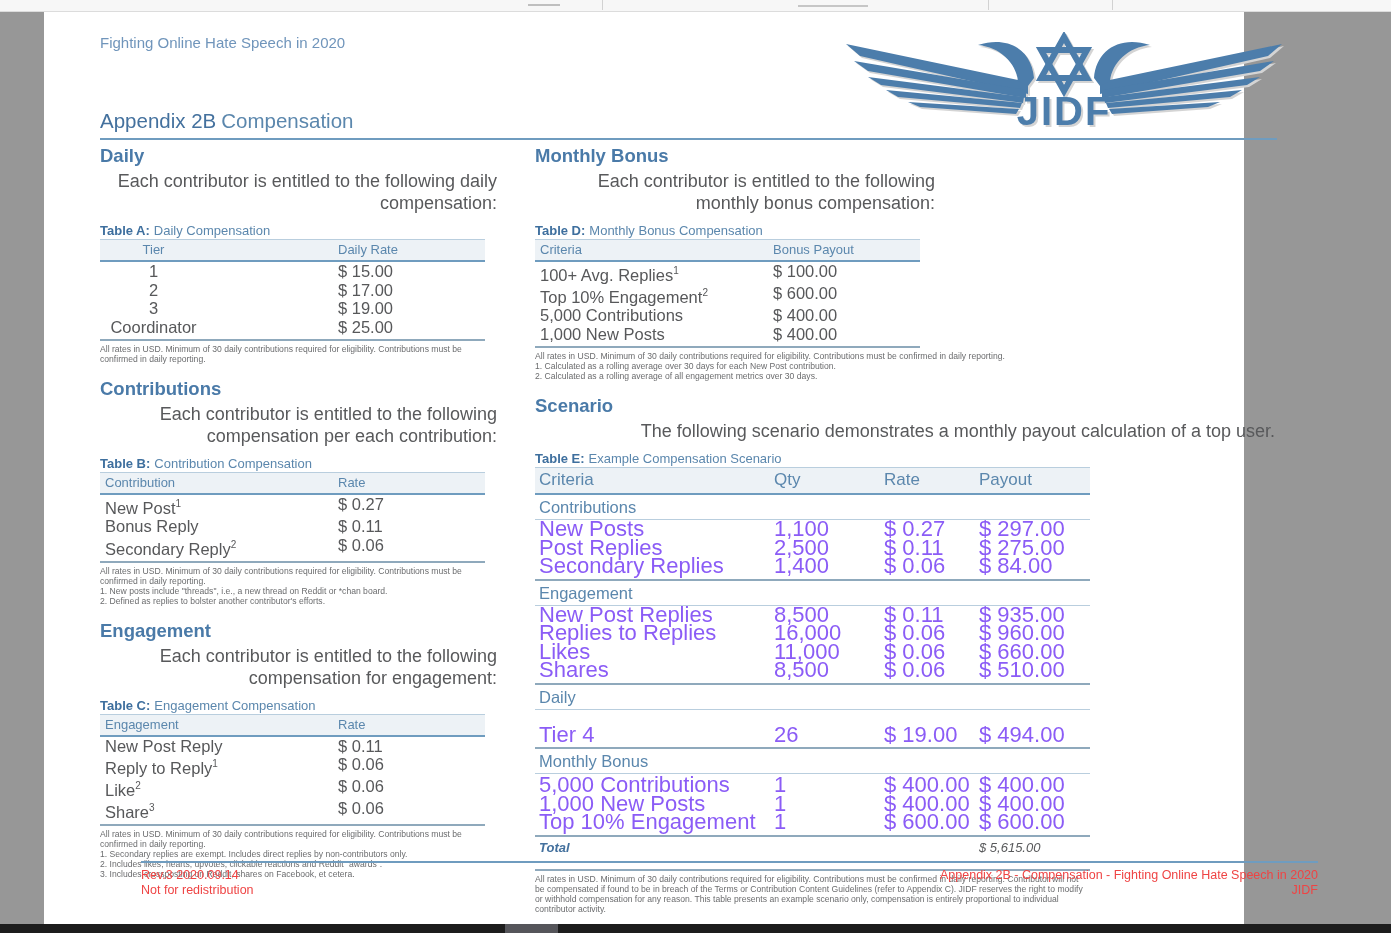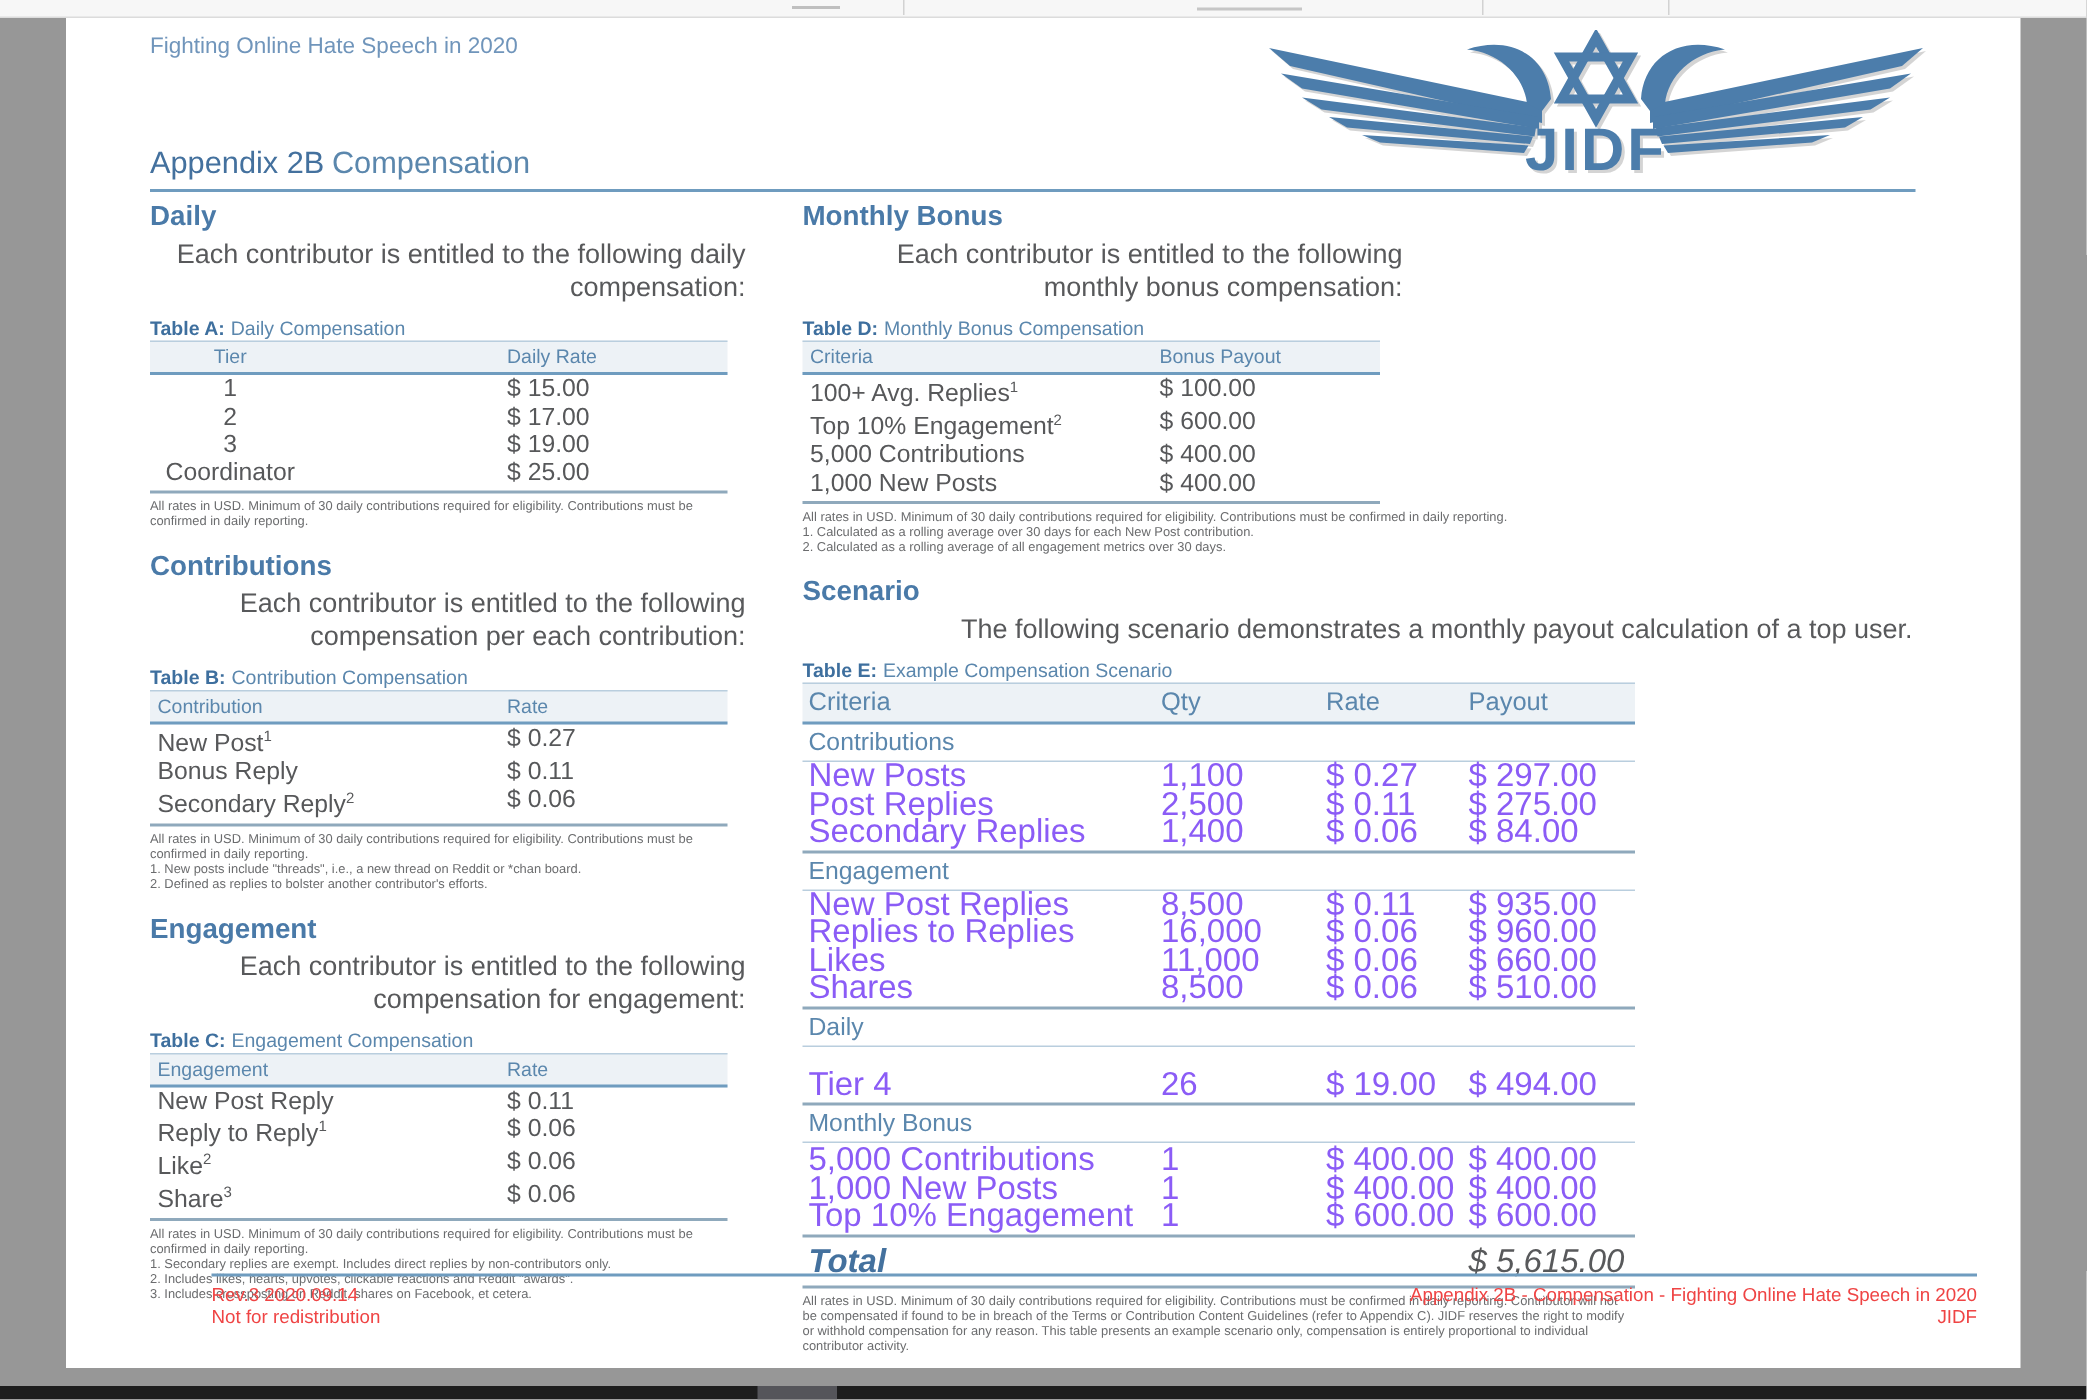--- a/index.html
+++ b/index.html
@@ -9,21 +9,21 @@
     font-family:"Liberation Sans", sans-serif;
   }
   
   .toolbar{position:absolute;left:0;top:0;width:1391px;height:11px;background:#f7f7f7;border-bottom:1px solid #dcdcdc;z-index:5;}
   .tb-sep{position:absolute;top:0;width:1px;height:10px;background:#d2d2d2;}
   .tb-mark{position:absolute;height:2px;background:#bfbfbf;}
   .gutter{position:absolute;top:12px;height:912px;background:#979797;}
   .bottombar{position:absolute;left:0;bottom:0;width:1391px;height:9px;background:#1d1d1d;z-index:5;}
   .bb-thumb{position:absolute;left:505px;top:0;width:53px;height:9px;background:#55555a;}
   
-  .page{position:absolute;left:44px;top:0;width:1303px;height:912px;background:#ffffff;}
+  .page{position:absolute;left:44px;top:12px;width:1200px;height:912px;background:#ffffff;}
   .doc-title{position:absolute;left:56px;top:22px;font-size:15px;color:#7095bb;}
   .logo{position:absolute;left:798px;top:20px;width:444px;height:100px;}
   .logo svg{filter:drop-shadow(2px 2px 0 #d4d4d4);}
   .apx-head{position:absolute;left:56px;top:97px;width:1177px;border-bottom:2px solid #6f9cbf;padding-bottom:5px;font-size:20.5px;}
   .apx-bold{font-weight:normal;color:#44719e;}
   .apx-rest{color:#5b87ad;margin-left:5px;}
   .col{position:absolute;top:133px;}
   .col-left{left:56px;width:397px;}
   .col-right{left:491px;width:740px;}
   
@@ -47,21 +47,21 @@
   .secgap{margin-bottom:14px;}
   
   .stable{width:555px;border-bottom:2px solid #8fa9bc;}
   .shead{display:grid;grid-template-columns:235px 110px 95px auto;background:#edf2f6;
          border-top:1px solid #b9cede;border-bottom:2px solid #6f9cbf;color:#5b87ad;font-size:17px;padding:2px 0 3px 0;}
   .shead > div{padding-left:4px;}
   .sgroup-h{color:#5b87ad;font-size:16.5px;padding:3px 0 2px 4px;border-bottom:1px solid #b9cede;}
   .sgroup{border-bottom:2px solid #8fa9bc;padding-bottom:3px;}
   .srow{display:grid;grid-template-columns:235px 110px 95px auto;font-size:22px;line-height:18.5px;color:#8b5cf6;}
   .srow > div{padding-left:4px;}
-  .total-row{display:grid;grid-template-columns:440px auto;font-size:22px;padding:3px 0 3px 4px;}
+  .total-row{display:grid;grid-template-columns:440px auto;font-size:13px;padding:3px 0 14px 4px;}
   .total-lab{font-weight:bold;font-style:italic;color:#44719e;}
   .total-val{font-style:italic;color:#58595b;}
   
   .pfooter{position:absolute;left:56px;top:849px;width:1177px;border-top:2px solid #6f9cbf;padding-top:5px;
            font-size:12.5px;line-height:15px;color:#ef4444;display:flex;justify-content:space-between;margin-left:41px;}
   .pfooter .rt{text-align:right;}
 </style>
 </head>
 <body>
 

